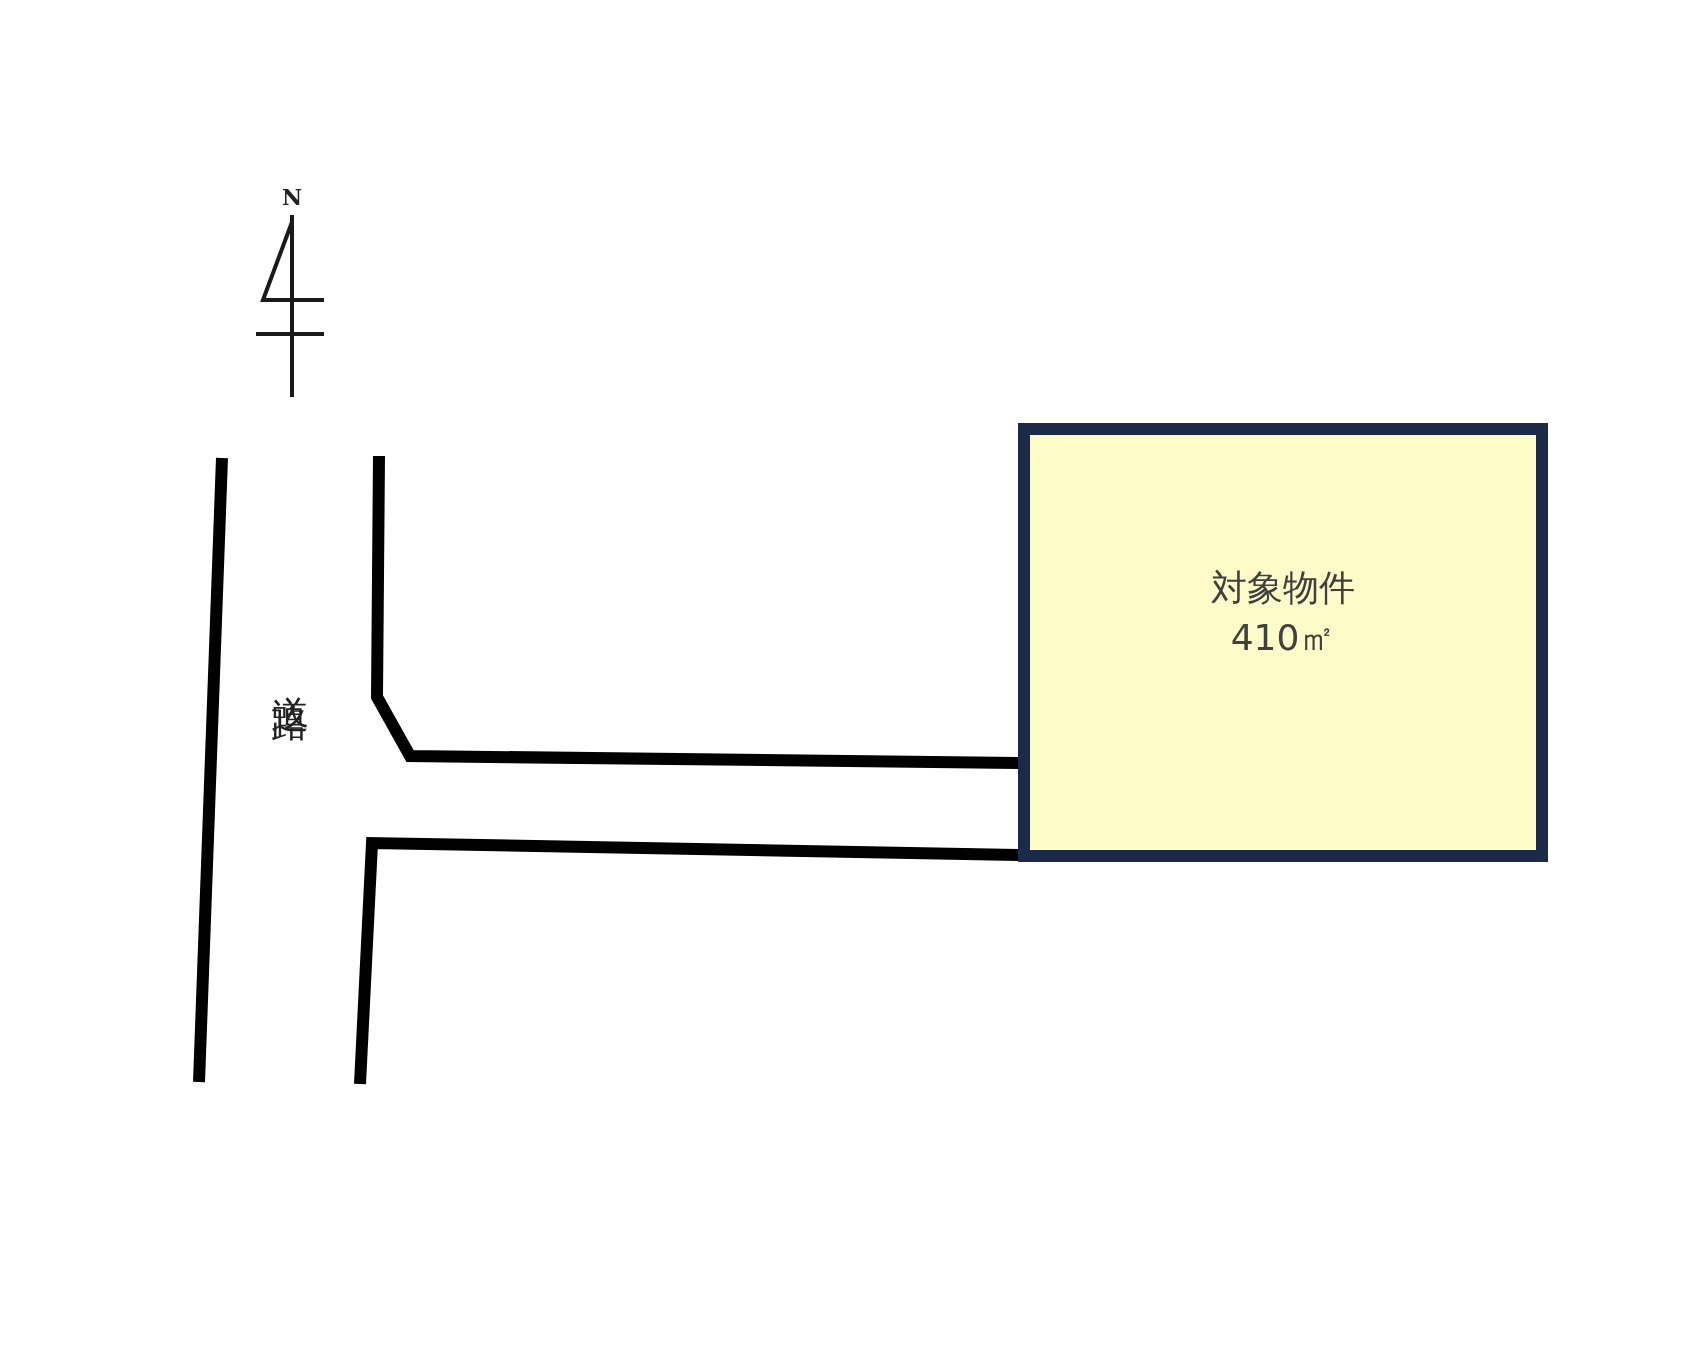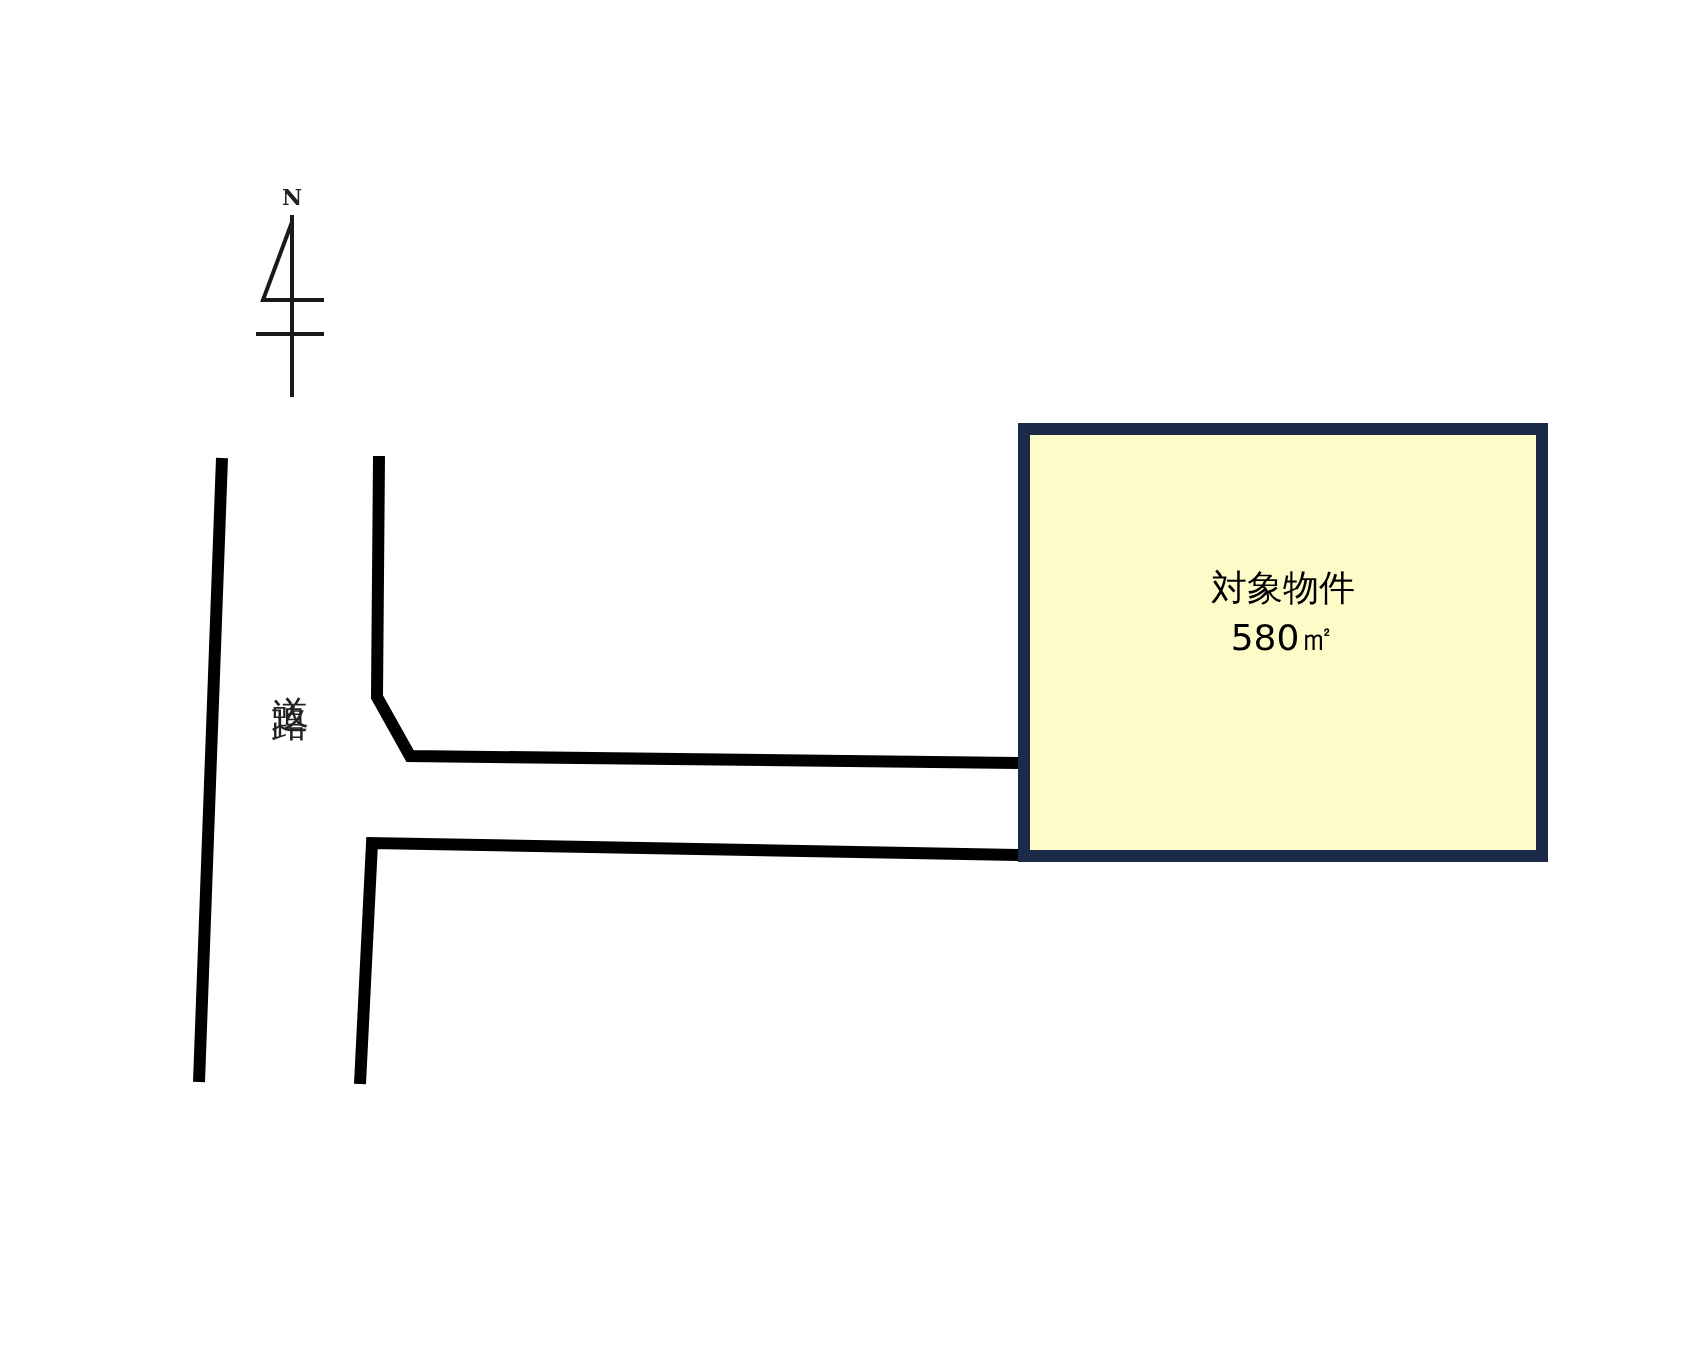--- a/index.html
+++ b/index.html
@@ -53,21 +53,21 @@
       width: 506px;
       height: 415px;
       border: 12px solid #1c2a4a;
       background: #fdfcc8;
       display: flex;
       flex-direction: column;
       align-items: center;
       justify-content: center;
     }
     .property-text {
-      color: #000000;
+      color: #404040;
       font-size: 36px;
       line-height: 50px;
       text-align: center;
       margin-top: -60px;
     }
     .property-text .line {
       display: block;
       white-space: nowrap;
     }
   </style>
@@ -89,15 +89,15 @@
   </g>
 </svg>
 
 <div class="north-letter">N</div>
 
 <div class="road-label">道路</div>
 
 <div class="property-box">
   <div class="property-text">
     <span class="line">対象物件</span>
-    <span class="line">580㎡</span>
+    <span class="line">410㎡</span>
   </div>
 </div>
 
 </body></html>

